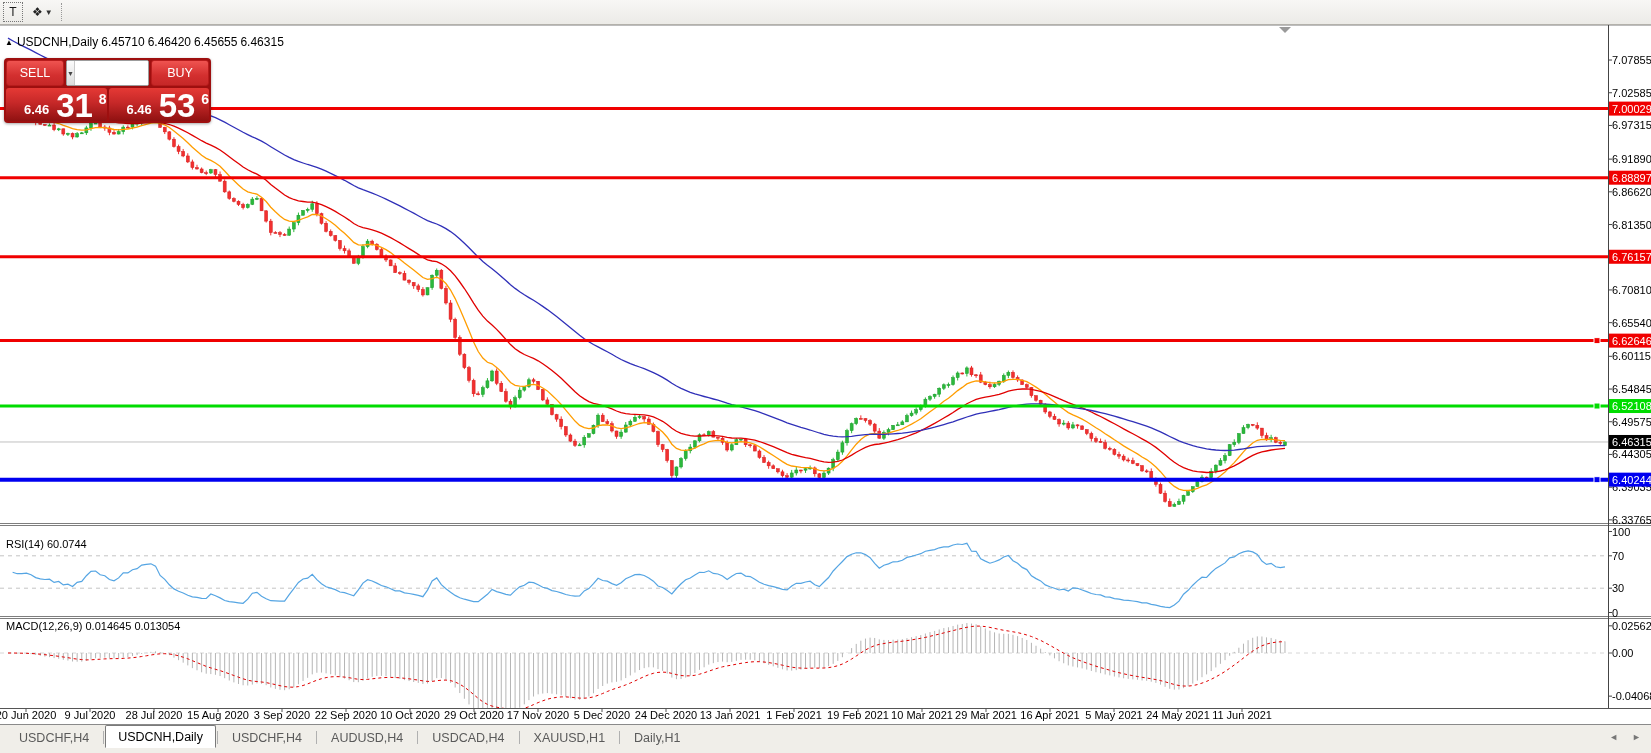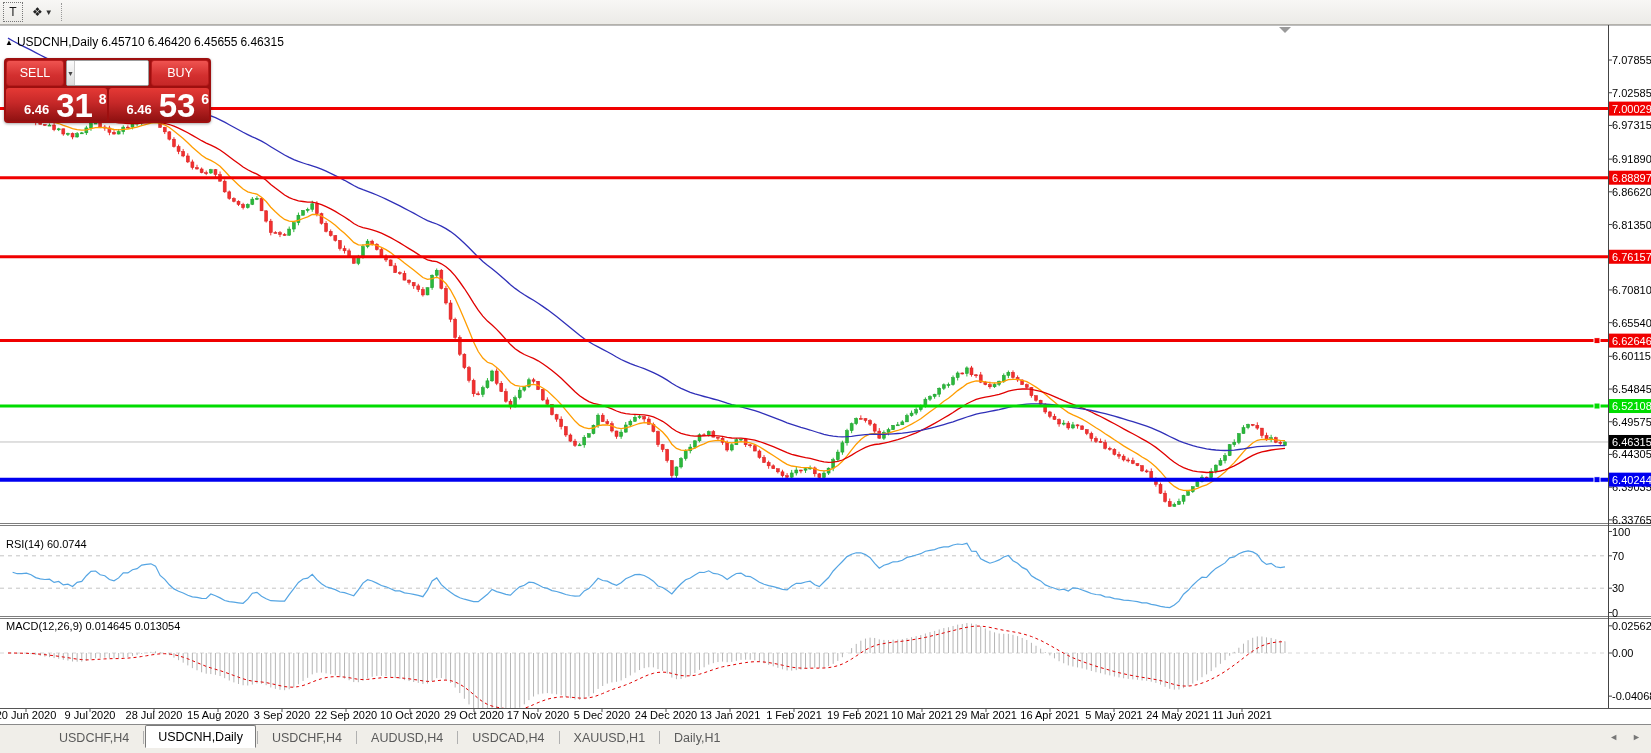--- a/index.html
+++ b/index.html
@@ -37,21 +37,21 @@
   .spin.l{border-right:1px solid #c9c9c9;}
   #vol-input{flex:1;border:0;outline:none;font-family:"Liberation Sans",sans-serif;font-size:13px;text-align:right;padding:0 5px;color:#000;}
   #tp-row2{display:flex;gap:2px;height:33px;margin-top:2px;}
   .tp-price{flex:1;border-radius:3px;background:linear-gradient(#e53935,#c62828 45%,#8f1111);
             color:#fff;display:flex;align-items:flex-end;justify-content:space-between;padding-bottom:1px;cursor:pointer;padding-left:18px;}
   .tp-price .base{font-size:13px;font-weight:bold;line-height:1;margin:0 2px 4px 0;}
   .tp-price .big{font-size:33px;font-weight:bold;line-height:.88;}
   .tp-price .sup{font-size:14px;font-weight:bold;line-height:1;margin:0 0 14px 1px;}
   
   #tabbar{position:absolute;left:0;bottom:0;width:1651px;height:29px;background:#f0eee9;
-          border-top:1px solid #8a8a8a;z-index:6;display:flex;align-items:flex-start;padding-left:40px;}
+          border-top:1px solid #8a8a8a;z-index:6;display:flex;align-items:flex-start;}
   #tabs{display:flex;align-items:flex-end;height:23px;margin-left:6px;}
   .tab{height:21px;display:flex;align-items:center;padding:0 12px;font-size:12.5px;color:#5a5a5a;
        border:1px solid transparent;cursor:pointer;white-space:nowrap;}
   .tab.active{background:#ffffff;border:1px solid #7a7a7a;border-bottom:1px solid #ffffff;color:#000;
               height:23px;border-radius:2px 2px 0 0;}
   .tab-sep{width:1px;height:13px;background:#b0b0b0;margin:0 1px 4px 1px;align-self:flex-end;}
   #tab-arrows{position:absolute;right:10px;top:7px;display:flex;gap:14px;color:#777;font-size:9px;}
   #tab-arrows span{cursor:pointer;}
 </style>
 </head>

